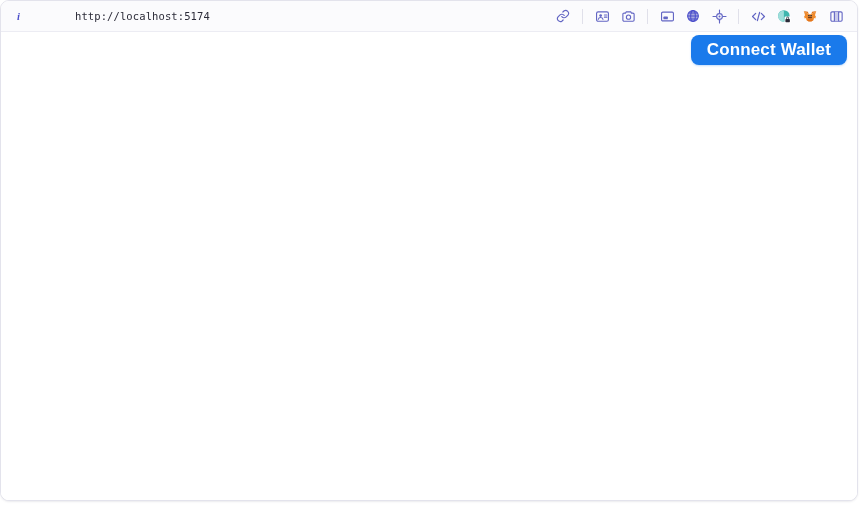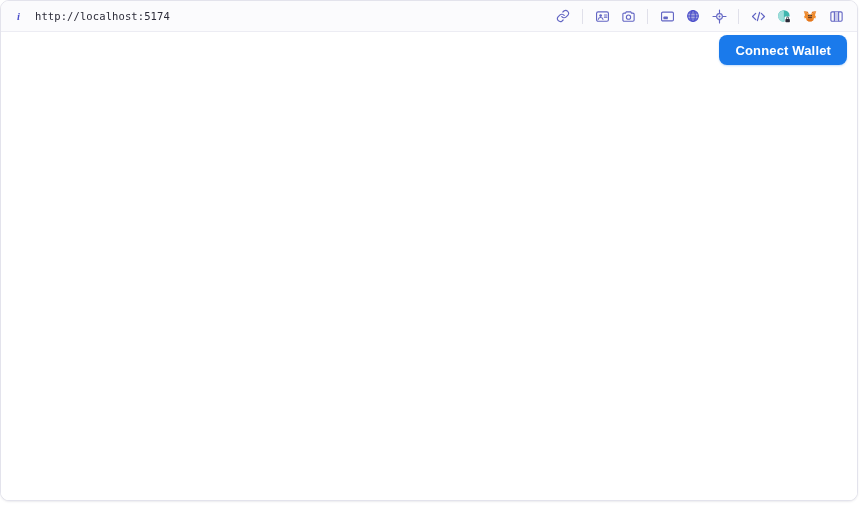--- a/index.html
+++ b/index.html
@@ -61,20 +61,21 @@
   }
 
   .url-text {
     font-family: "DejaVu Sans Mono", "Liberation Mono", monospace;
     font-size: 10.5px;
     color: #2b2b38;
     letter-spacing: 0.1px;
     white-space: nowrap;
     overflow: hidden;
     text-overflow: ellipsis;
+    margin-left: 40px;
   }
 
   
   .tool-icons {
     display: flex;
     align-items: center;
     flex: 0 0 auto;
     height: 100%;
   }
 
@@ -110,21 +111,21 @@
     position: absolute;
     right: 10px;
     top: 3px;
     height: 30px;
     padding: 12px 16px;
     display: flex;
     align-items: center;
     justify-content: center;
     background: #1a7aeb;
     color: #ffffff;
-    font-size: 13px;
+    font-size: 17px;
     font-weight: bold;
     letter-spacing: 0.15px;
     border: none;
     border-radius: 8px;
     cursor: pointer;
     font-family: "Liberation Sans", sans-serif;
     box-shadow: 0 1px 2px rgba(26,122,235,0.25);
   }
 
   .app-body {

